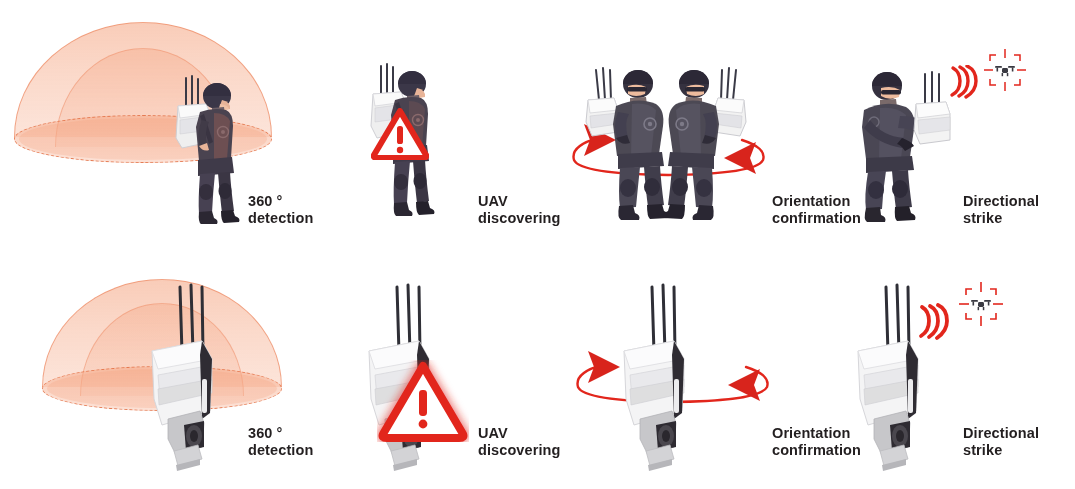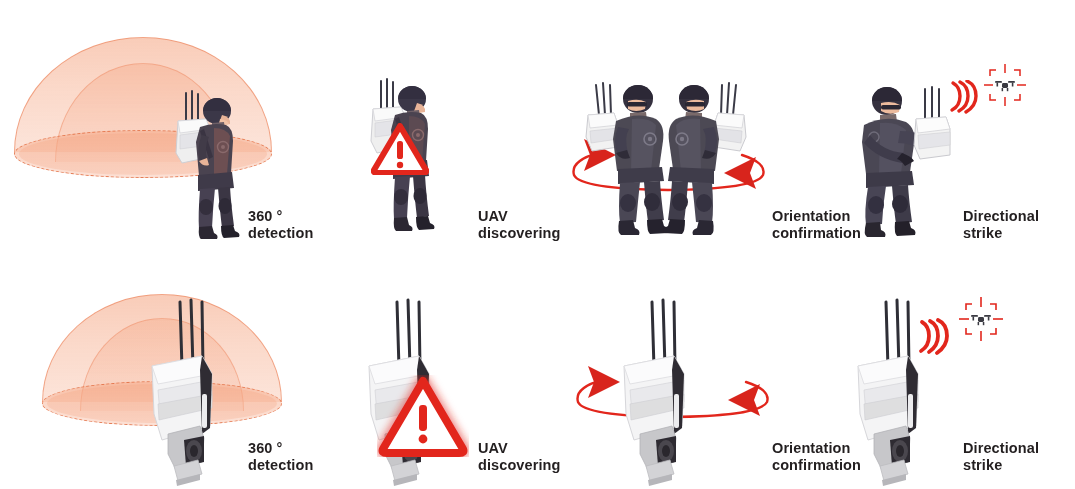--- a/index.html
+++ b/index.html
@@ -8,21 +8,21 @@
     background: #ffffff;
     font-family: "Liberation Sans", sans-serif;
     overflow: hidden;
   }
   .stage { position: relative; width: 1075px; height: 489px; background:#fff; }
 
   .row { position: absolute; left: 0; width: 1075px; height: 244px; }
   .row-top { top: 0; }
   .row-bottom { top: 245px; }
 
-  .panel { position: absolute; top: 15px; height: 244px; }
+  .panel { position: absolute; top: 0; height: 244px; }
 
   
   .caption {
     position: absolute;
     font-family: "Liberation Sans", sans-serif;
     font-weight: bold;
     font-size: 14.5px;
     line-height: 17px;
     color: #231f20;
     letter-spacing: .1px;

